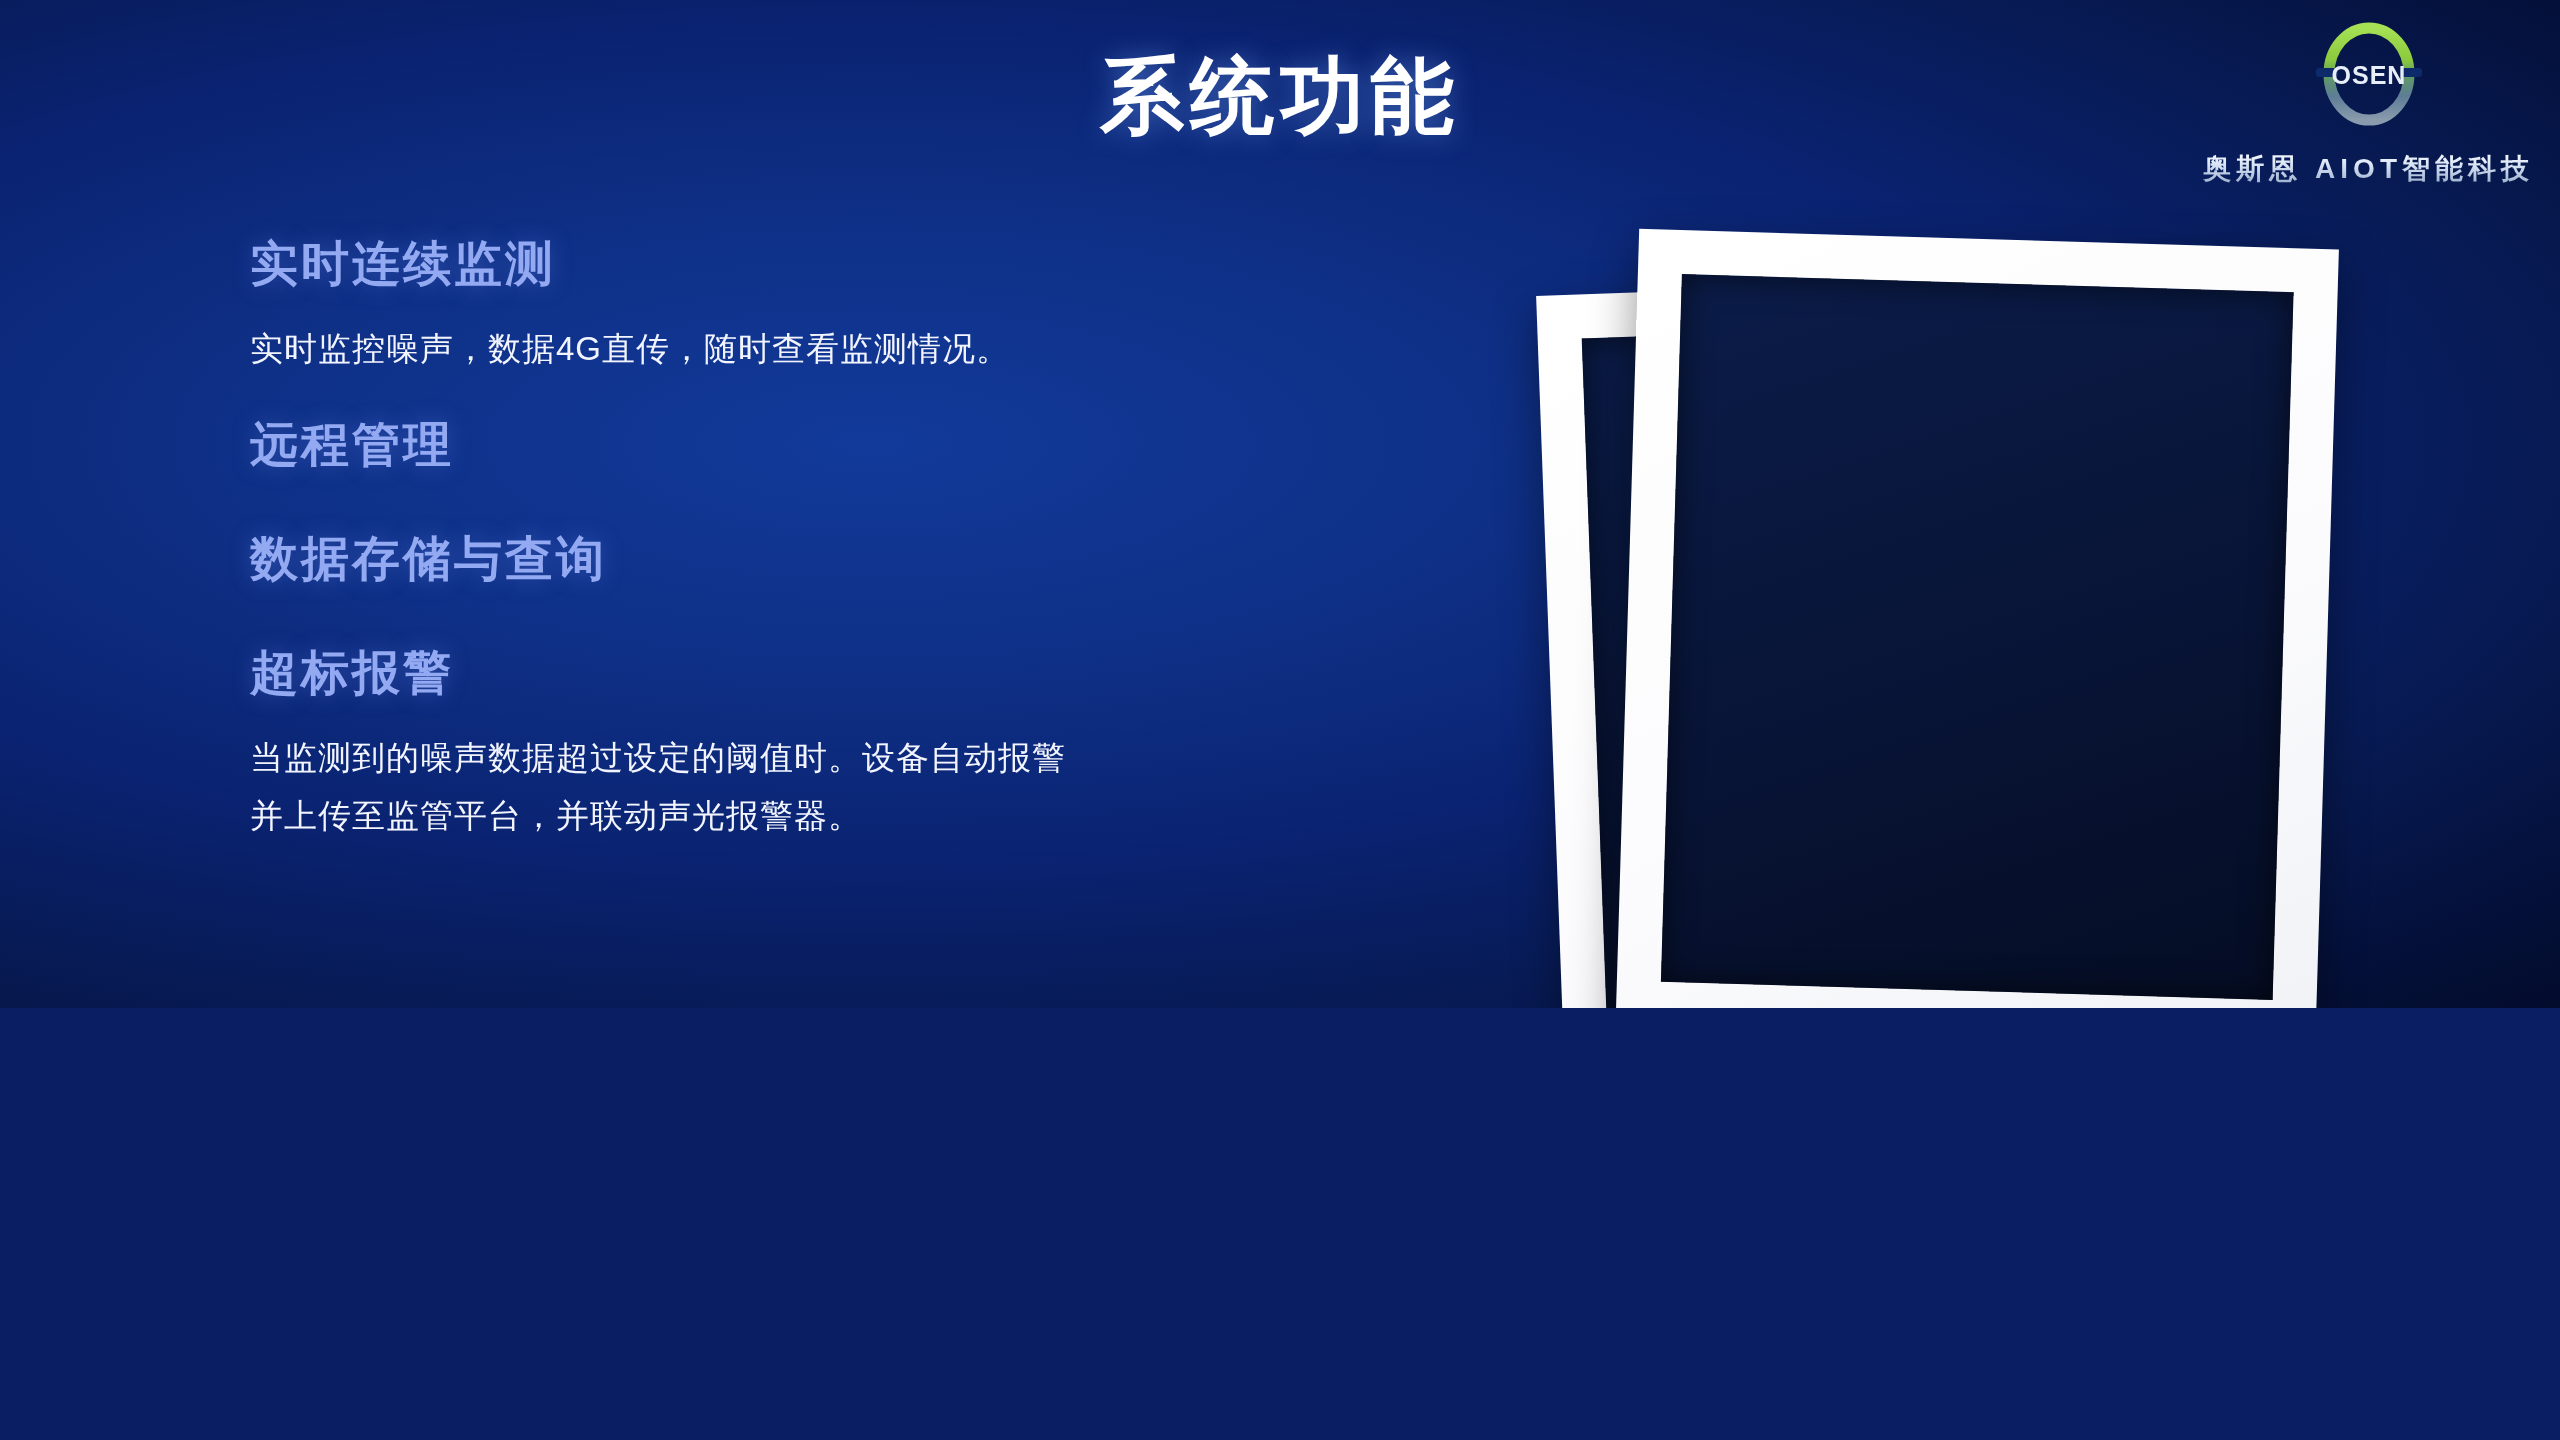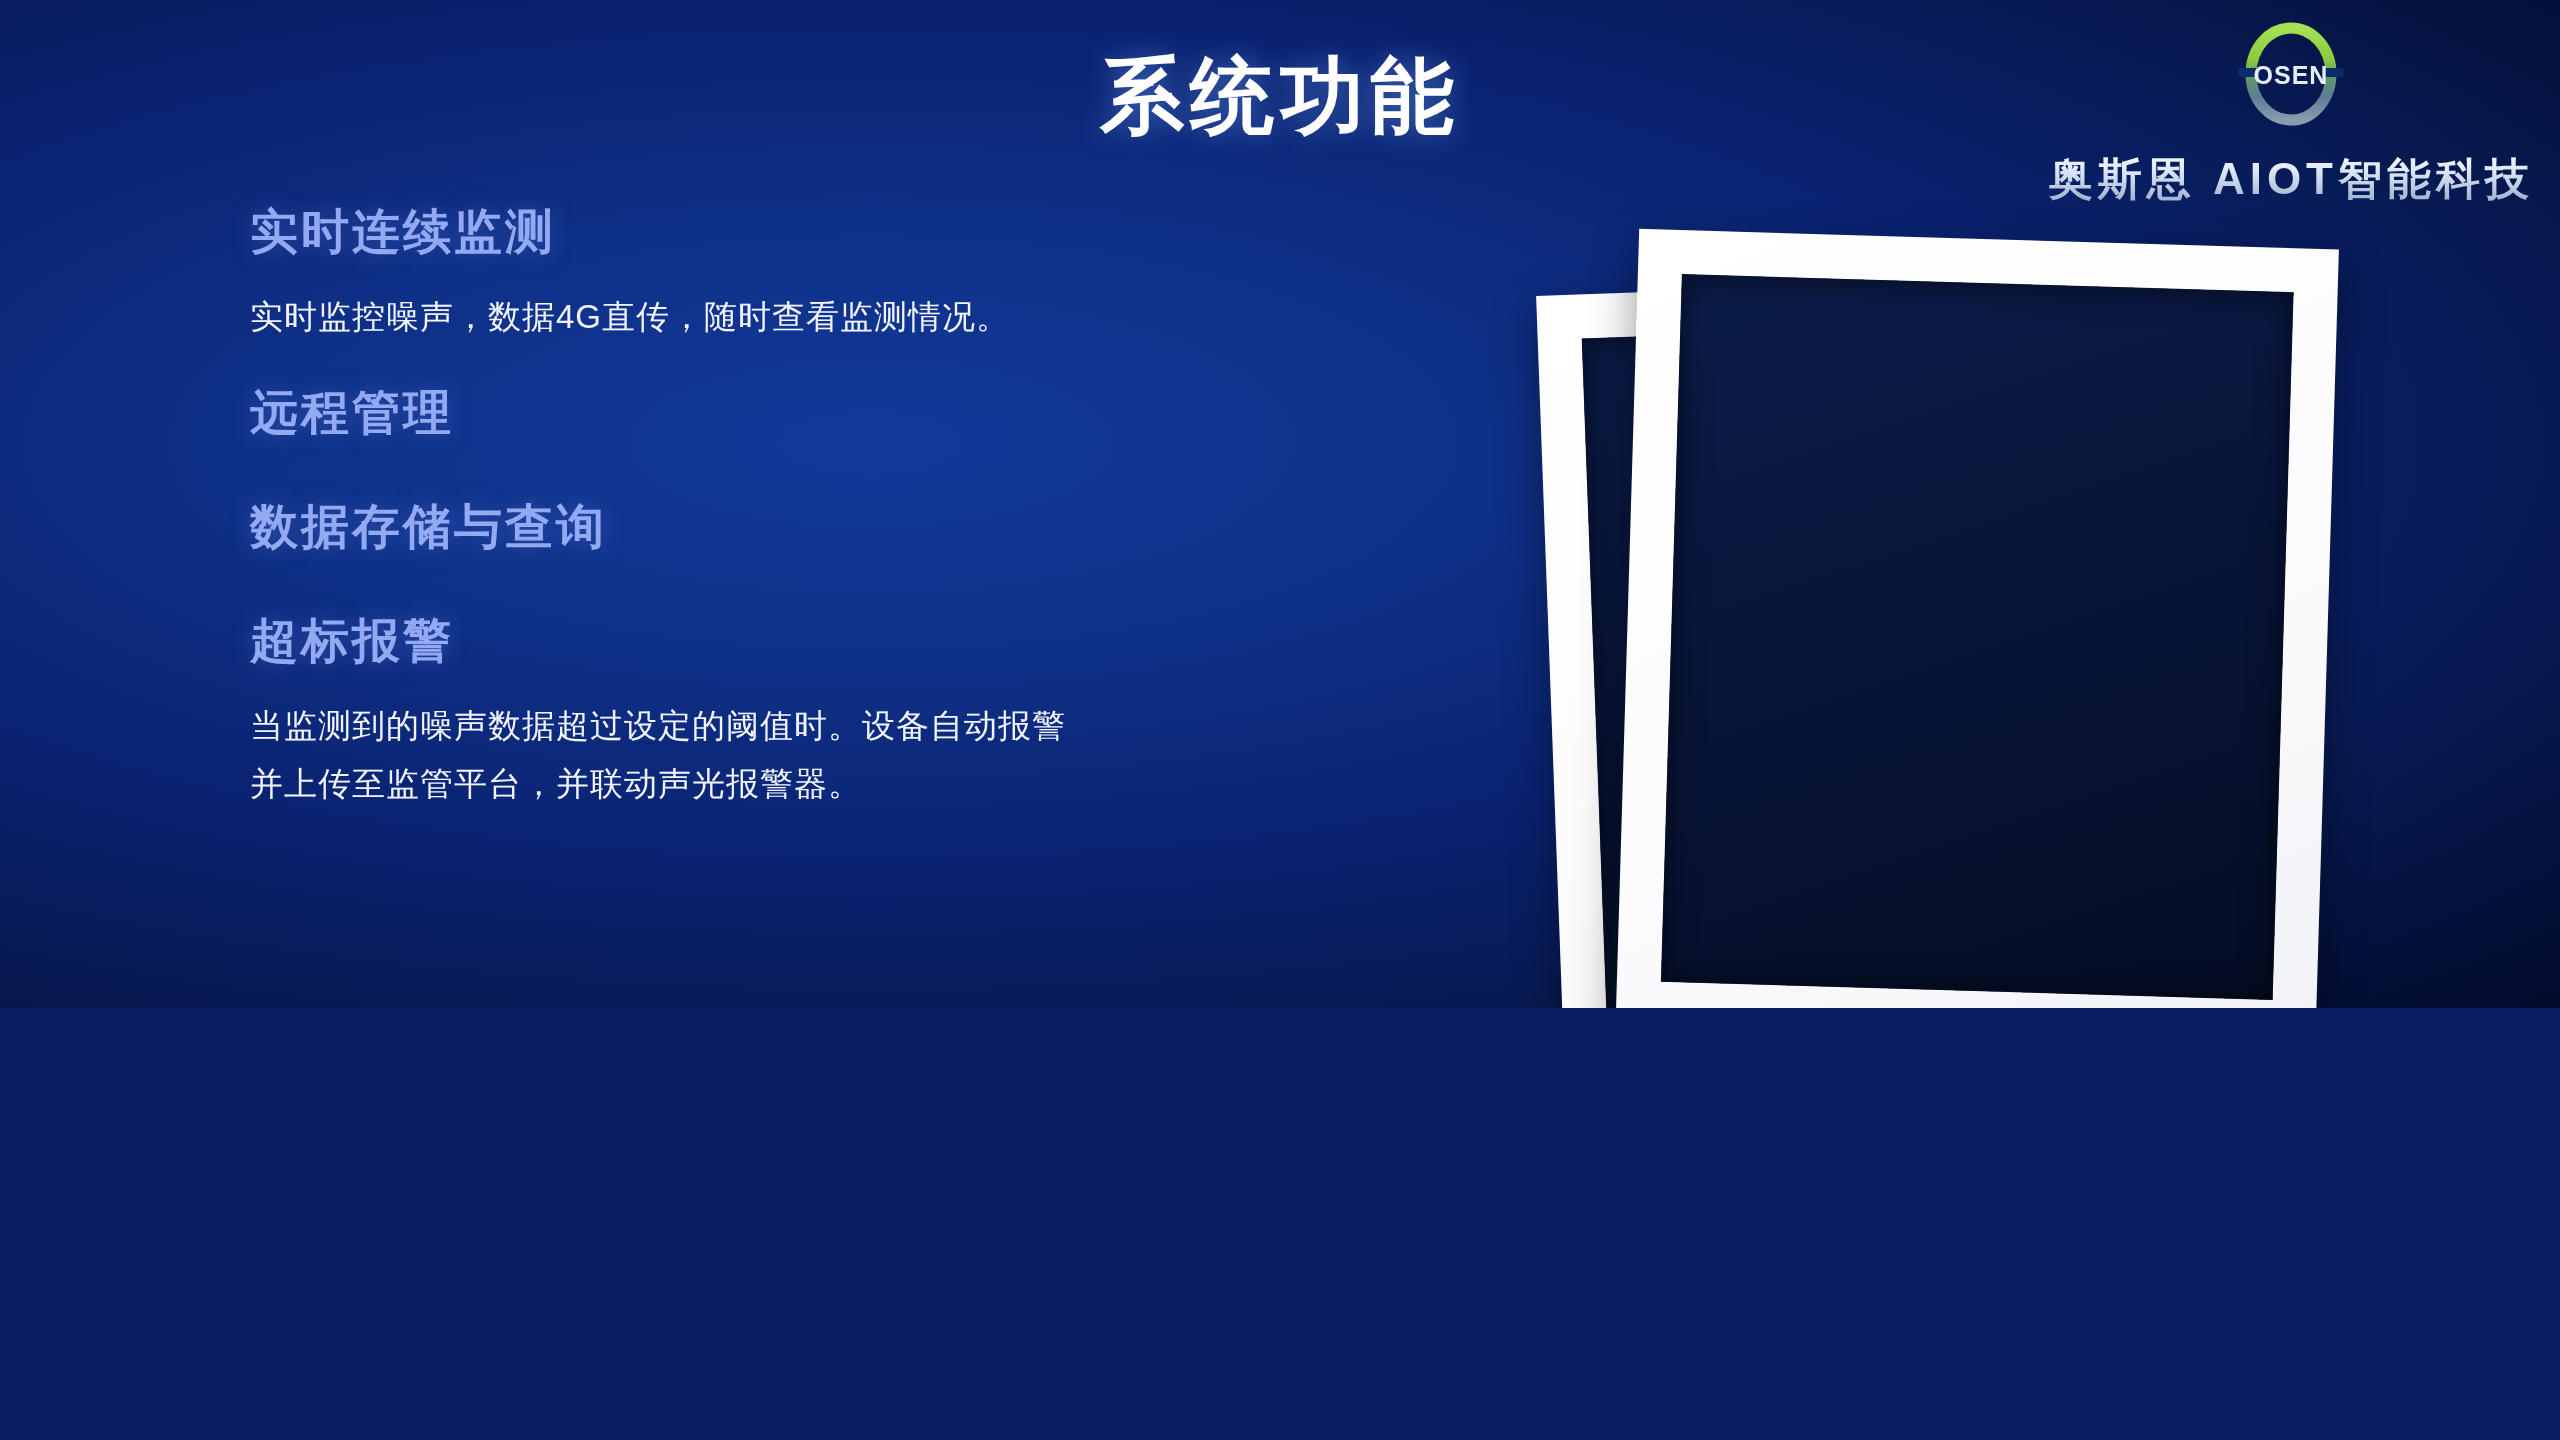--- a/index.html
+++ b/index.html
@@ -21,38 +21,38 @@
   .page-title{
     position:absolute;left:0;right:0;top:40px;text-align:center;
     font-size:84px;font-weight:bold;color:#ffffff;letter-spacing:6px;
     text-shadow:0 0 26px rgba(120,170,255,.45);
   }
   .brand{
     position:absolute;right:26px;top:14px;display:flex;align-items:center;gap:18px;flex-direction:column;
   }
   .brand-mark{position:relative;width:118px;height:118px;}
   .brand-text{
-    font-size:44px;font-weight:bold;letter-spacing:5px;
+    font-size:28px;font-weight:bold;letter-spacing:5px;
     background:linear-gradient(180deg,#ffffff 0%,#d7e3f5 40%,#8fa4c4 100%);
     -webkit-background-clip:text;background-clip:text;color:transparent;
     white-space:nowrap;
   }
   
   .content{position:absolute;left:250px;top:200px;width:1120px;}
   .block{margin-bottom:22px;}
   .block-title{
     font-size:48px;font-weight:bold;color:#93a9f2;letter-spacing:3px;
     margin:0 0 26px 0;text-shadow:0 0 22px rgba(110,140,240,.35);
   }
   .block-body{
     font-size:33px;color:#f2f5ff;line-height:1.62;letter-spacing:1px;
     font-weight:400;max-width:1080px;
   }
   .block-body div{margin-bottom:4px;}
-  .b1{margin-bottom:38px;}
+  .b1{margin-bottom:38px;margin-top:32px;}
   .b2{margin-bottom:50px;}
   .b3{margin-bottom:50px;}
   .b4{margin-bottom:0;}
   
   .frames{position:absolute;left:1530px;top:225px;width:840px;height:1040px;}
   .frame{
     position:absolute;background:linear-gradient(150deg,#ffffff 0%,#fbfbfd 55%,#eef0f4 100%);
     box-shadow:0 16px 46px rgba(0,0,0,.42);
   }
   .frame-back{

